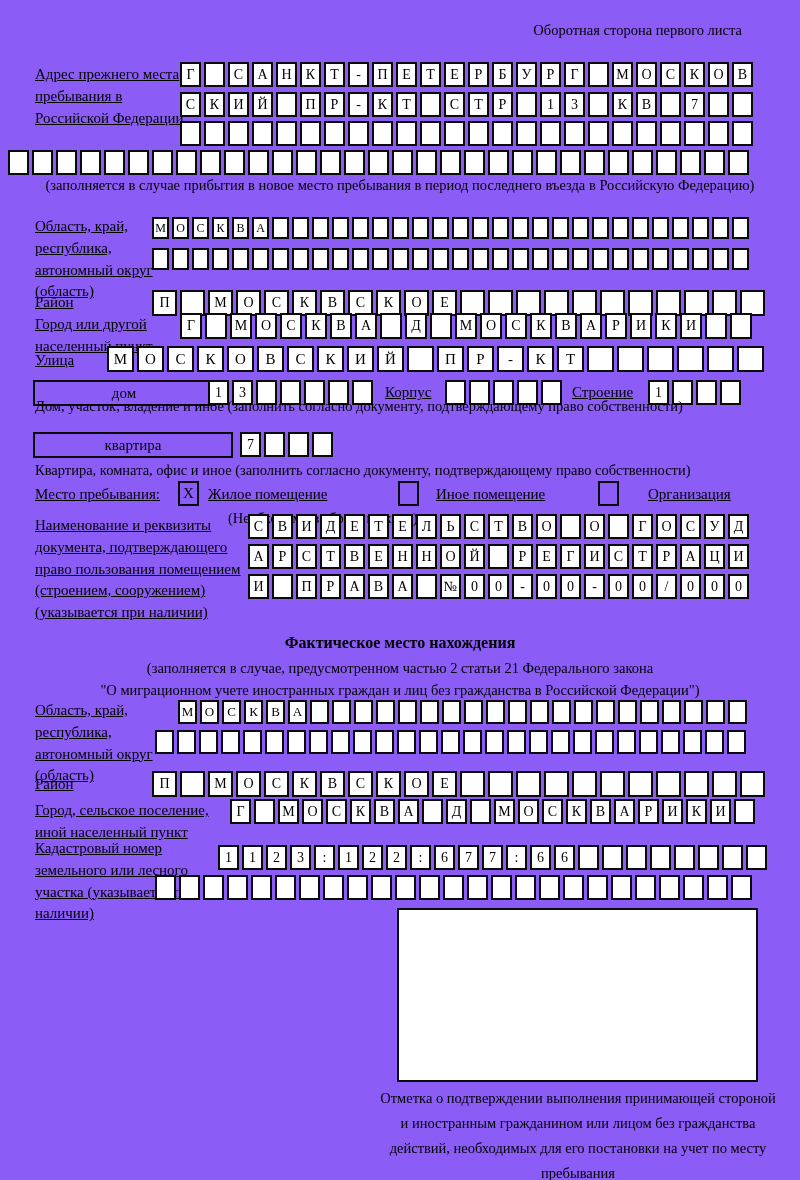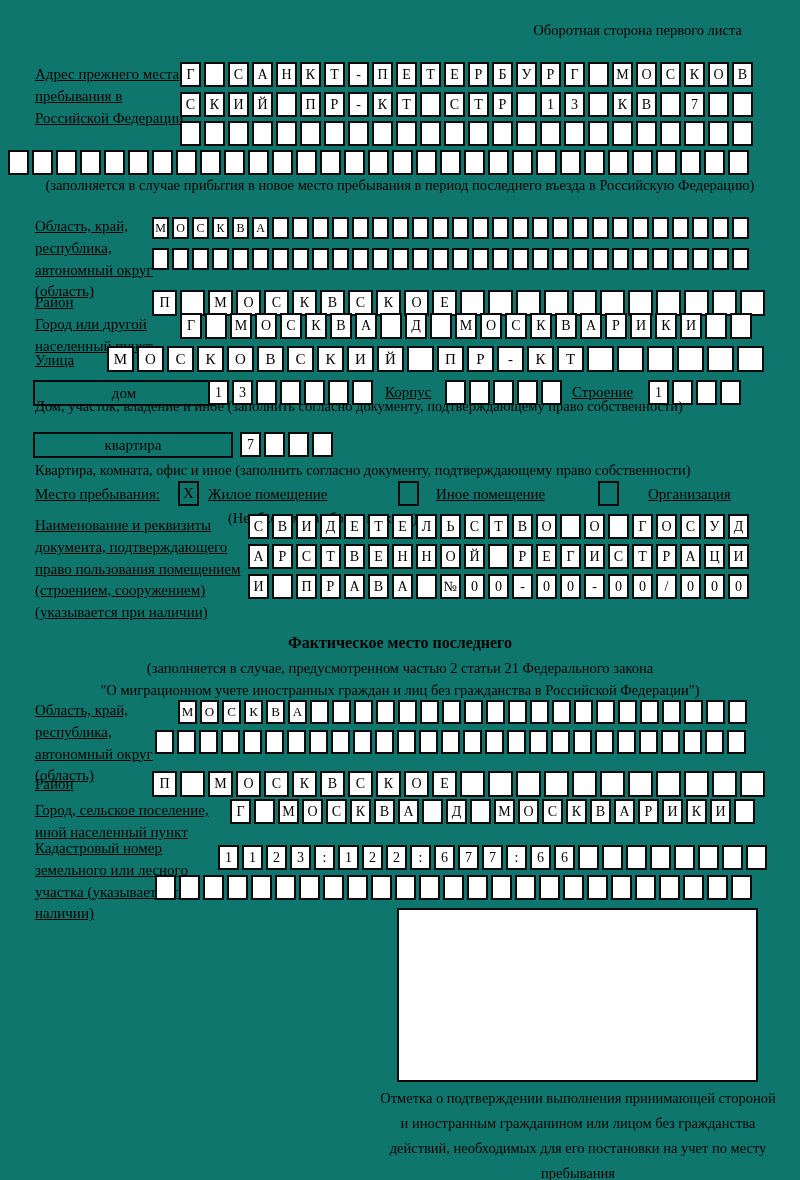--- a/index.html
+++ b/index.html
@@ -1,18 +1,18 @@
 <!DOCTYPE html>
 <html><head>
 <meta charset="utf-8">
 <style>
   * { box-sizing: border-box; margin: 0; padding: 0; }
   html, body { background: #ffffff; }
   .page {
-    position: relative; width: 800px; height: 1180px; background: #0f766e;
+    position: relative; width: 800px; height: 1180px; background: #8b5cf6;
     font-family: "Liberation Serif", "DejaVu Serif", serif; color: #000;
     overflow: hidden;
   }
   .abs { position: absolute; }
   .label { font-size: 15px; line-height: 1.45; text-decoration: underline; }
   .note  { font-size: 14.5px; }
   .center { text-align: center; width: 800px; left: 0; }
   .bold { font-weight: bold; }
   .cellrow { display: flex; gap: 3px; }
   .cell {
@@ -413,21 +413,21 @@
       <span class="cell">0</span>
       <span class="cell">-</span>
       <span class="cell">0</span>
       <span class="cell">0</span>
       <span class="cell">/</span>
       <span class="cell">0</span>
       <span class="cell">0</span>
       <span class="cell">0</span>
     </div>
 
-  <div class="abs bold center" style="top:634px; font-size:16px;">Фактическое место последнего</div>
+  <div class="abs bold center" style="top:634px; font-size:16px;">Фактическое место нахождения</div>
   <div class="abs note center" style="top:660px;">(заполняется в случае, предусмотренном частью 2 статьи 21 Федерального закона</div>
   <div class="abs note center" style="top:682px;">"О миграционном учете иностранных граждан и лиц без гражданства в Российской Федерации")</div>
 
   <div class="abs label" style="left:35px; top:700px; width:150px;">Область, край, республика, автономный округ (область)</div>
   <div class="abs cellrow cw19" style="left:178px; top:700px;">
       <span class="cell">М</span>
       <span class="cell">О</span>
       <span class="cell">С</span>
       <span class="cell">К</span>
       <span class="cell">В</span>

